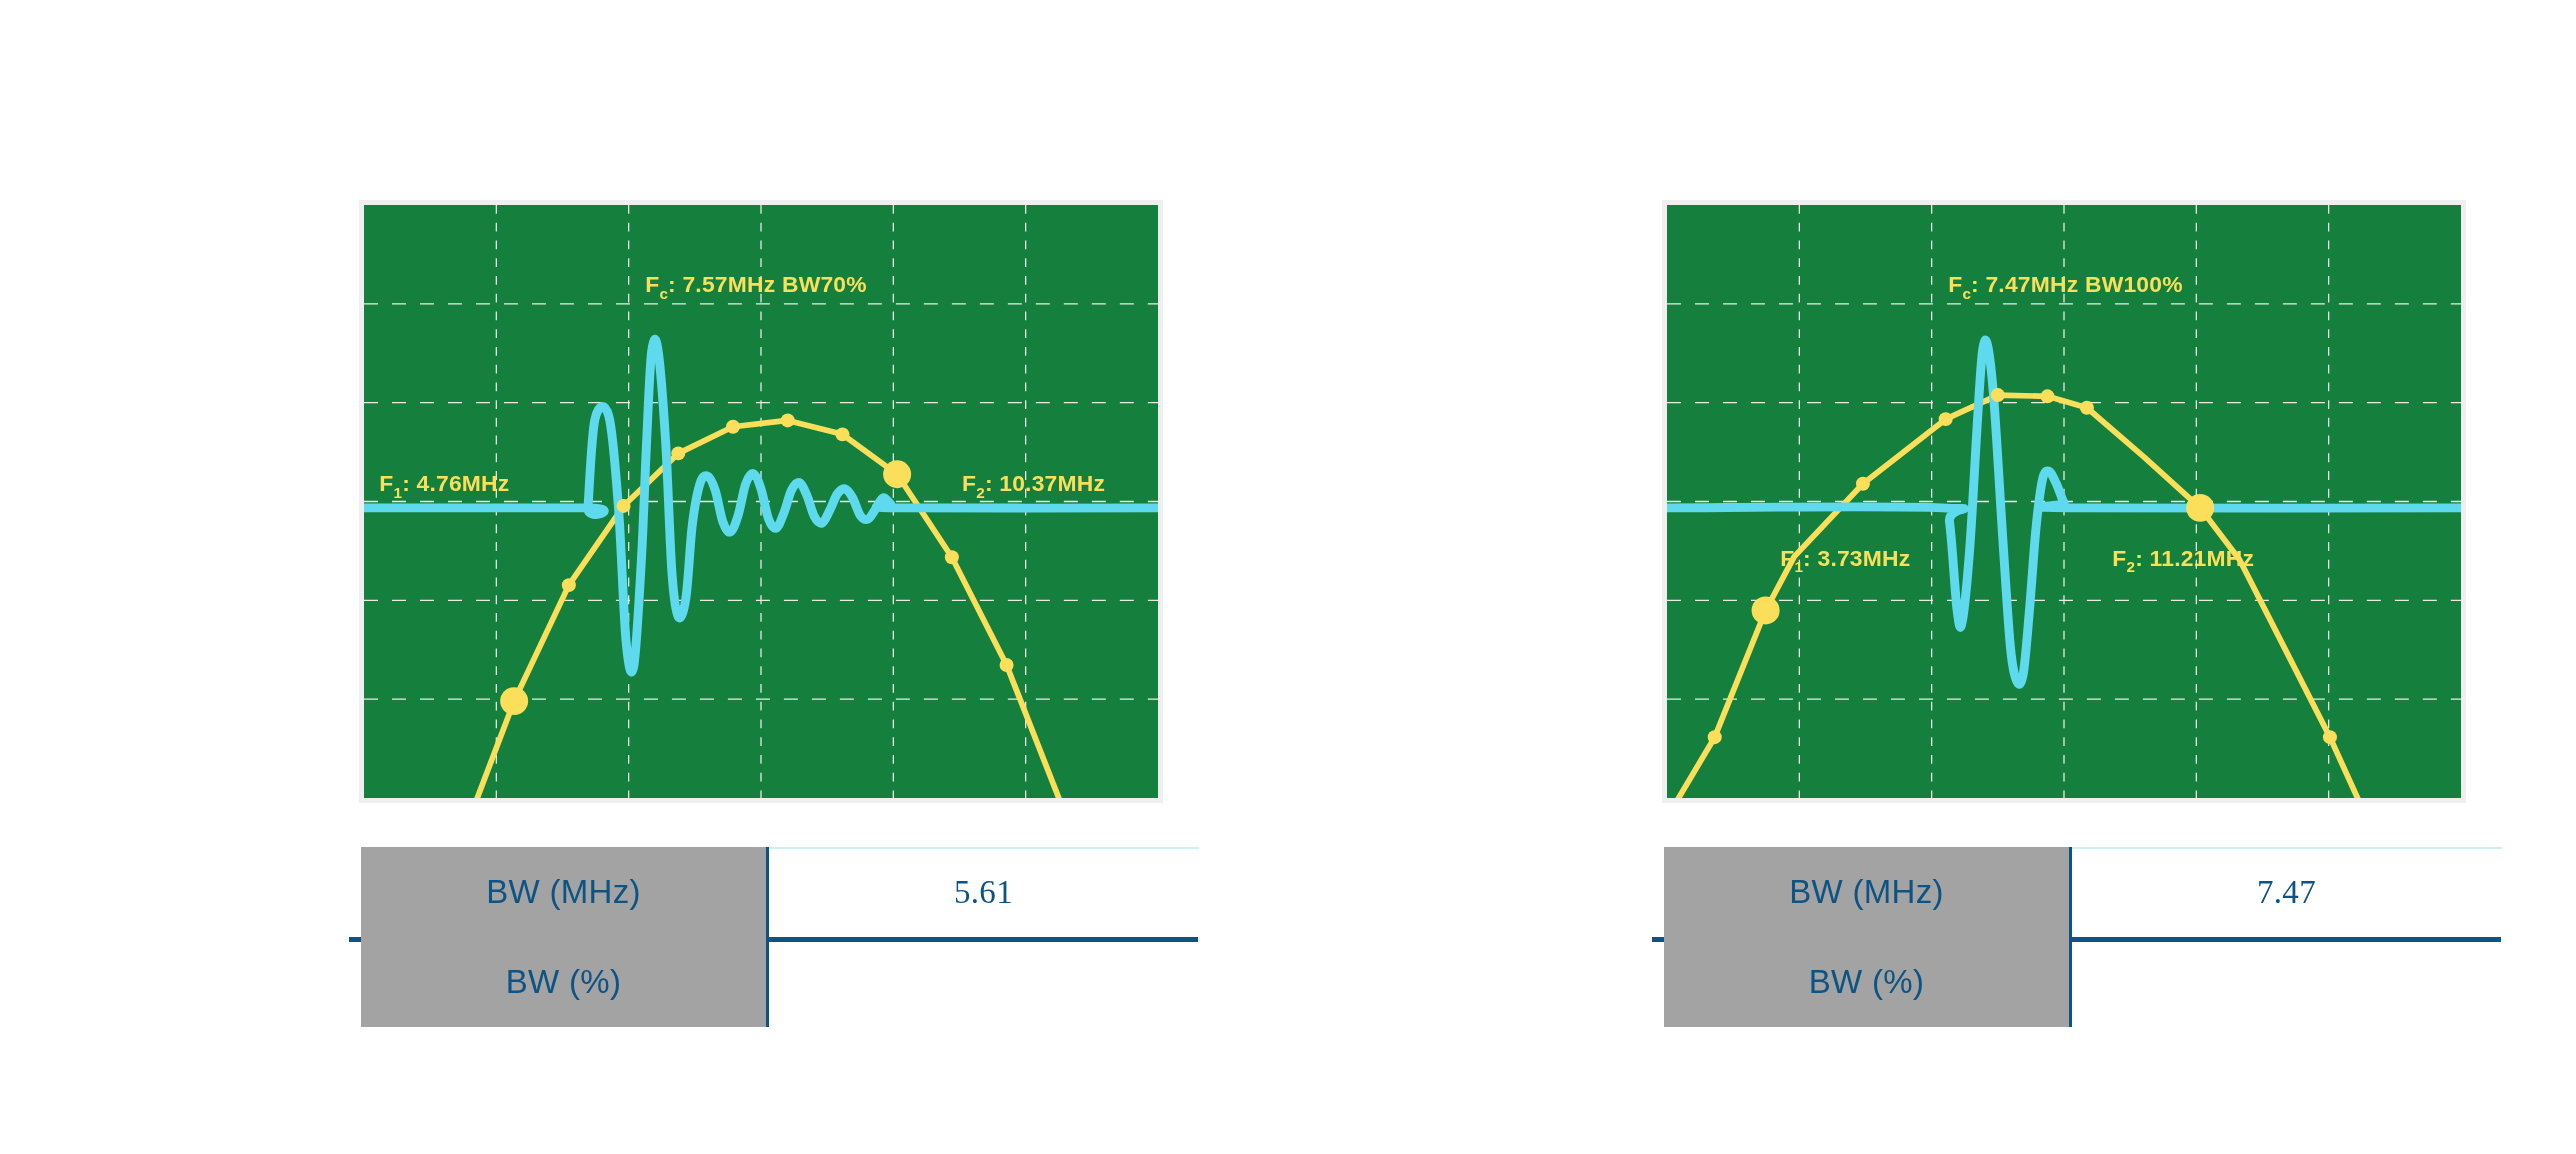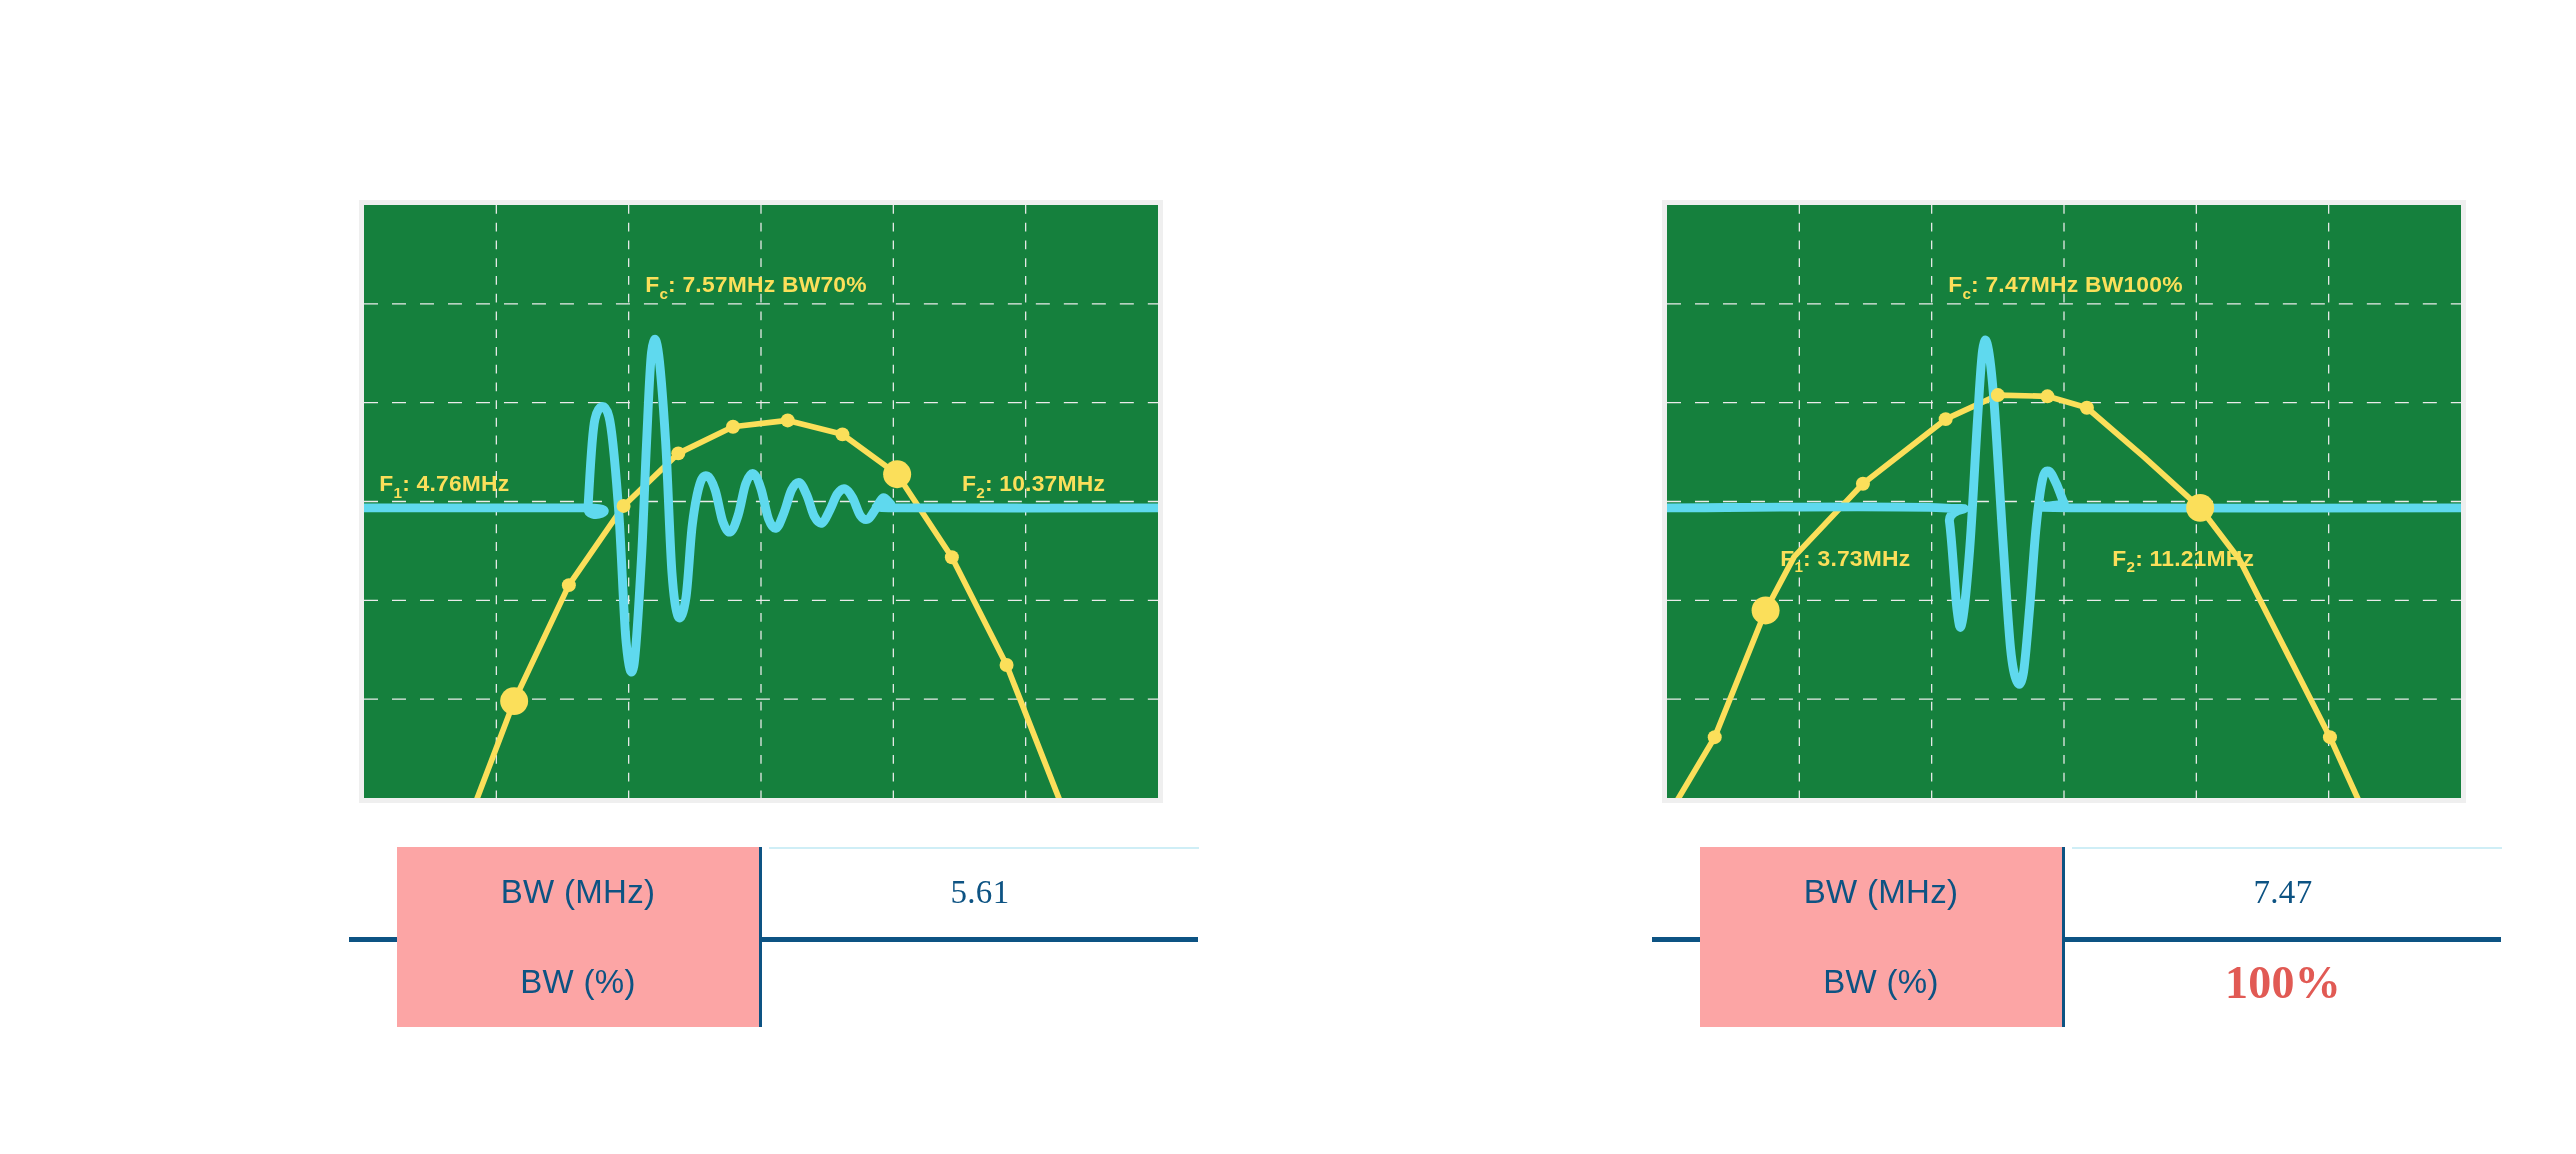--- a/index.html
+++ b/index.html
@@ -32,26 +32,25 @@
     left:361px;top:847px;
     width:837px;height:196px;
   }
   .bw-row{
     position:relative;
     display:flex;
     height:90px;
     box-sizing:border-box;
   }
   .bw-row .cell-label{
-    width:365px;
-    background:#fca5a5;
+    width:408px;
+    background:#a3a3a3;
     display:flex;align-items:center;justify-content:center;
     box-sizing:border-box;
     border-right:3.2px solid #0d5383;
-    margin-left:36px;
   }
   .bw-row .cell-value{
     flex:1;
     display:flex;align-items:center;justify-content:center;
     box-sizing:border-box;
     font-family:Liberation Serif, serif;
   }
   .bw-table .top-rule{
     position:absolute;left:408px;top:0;width:430px;height:1.9px;
     background:#cfeef6;
@@ -204,21 +203,18 @@
         </div>
         <div class="cell-value">
           <span class="val-num">7.47</span>
         </div>
       </div>
       <div class="mid-rule"></div>
       <div class="bw-row">
         <div class="cell-label">
           <span class="lbl-txt">BW (%)</span>
         </div>
-        <div class="cell-value">
-          <span class="val-pct">100%</span>
-        </div>
       </div>
     </div>
   </div>
 
 </div>
 
 
 </body></html>

